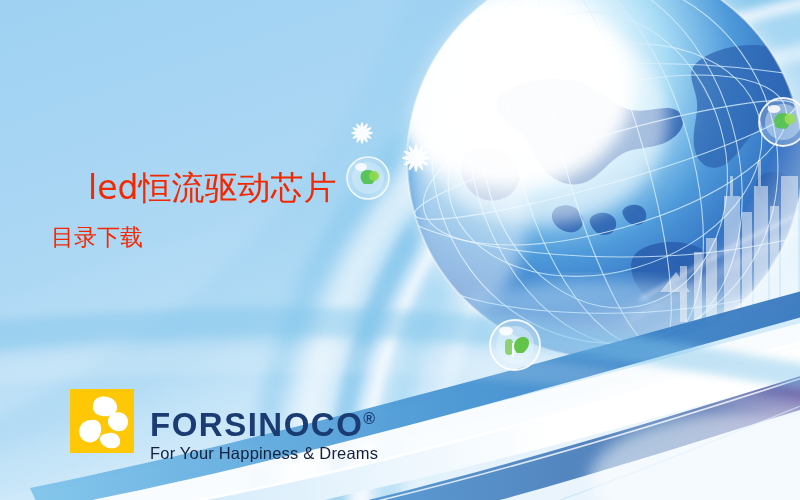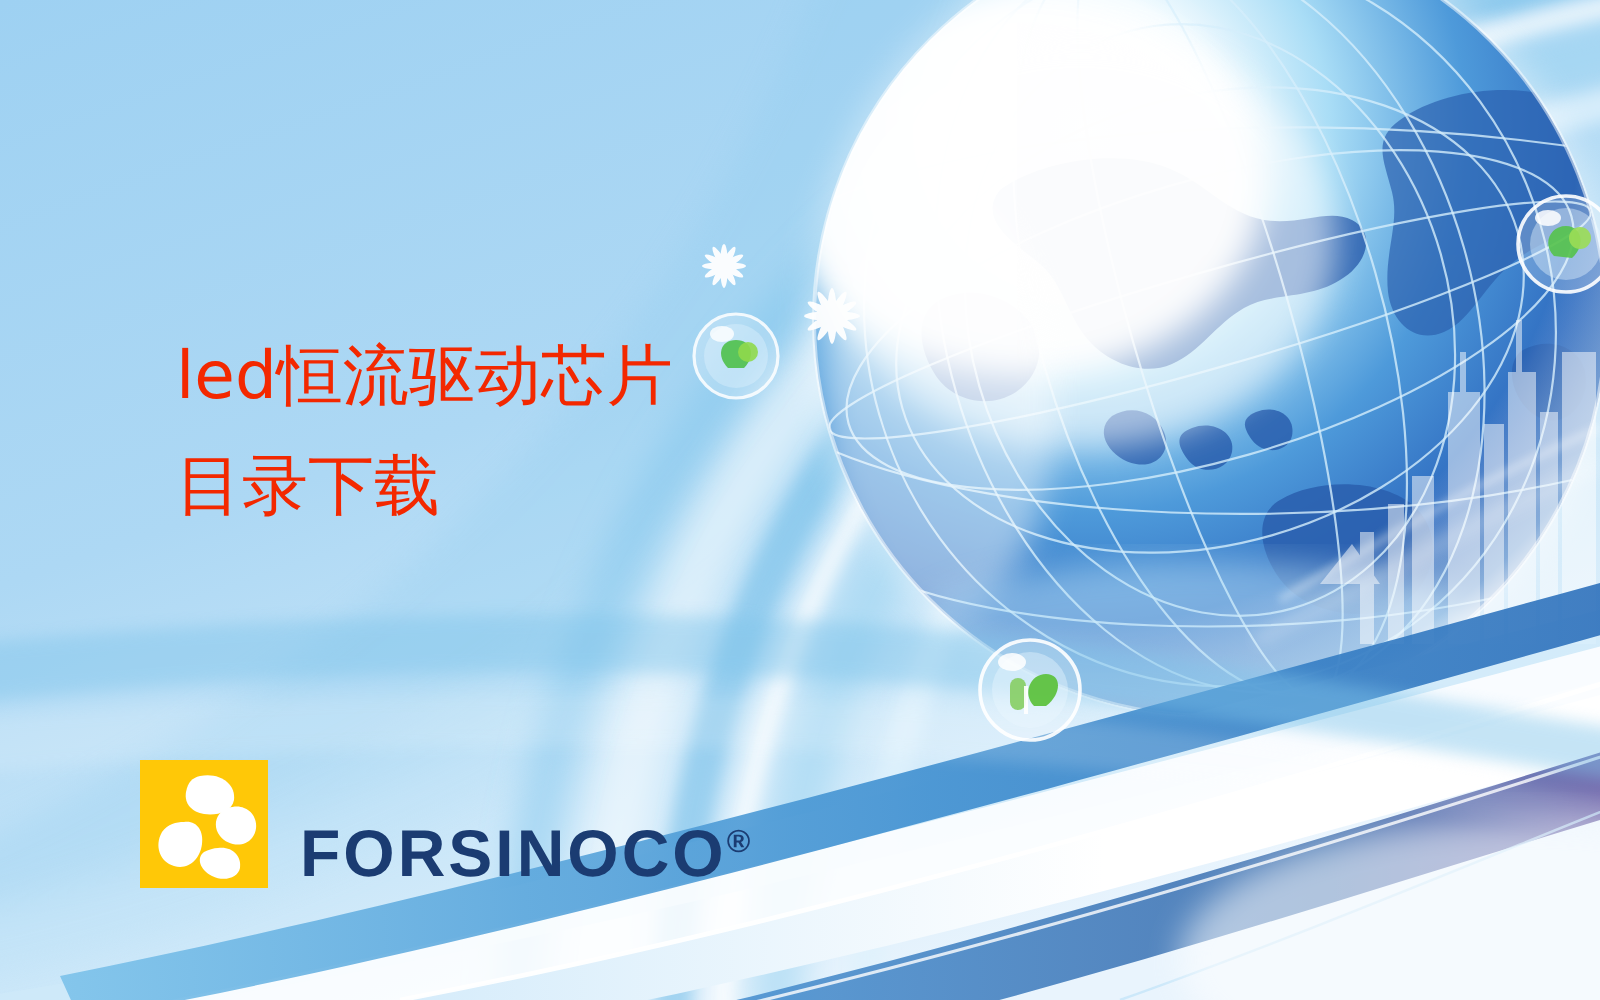--- a/index.html
+++ b/index.html
@@ -11,21 +11,21 @@
   .layer{position:absolute;inset:0;}
   svg.layer{display:block;}
   
   #headline{
     position:absolute;left:0;top:169px;width:430px;
     color:#f32800;line-height:1.18;
     font-family:"DejaVu Sans","Liberation Sans",sans-serif;
     z-index:40;pointer-events:none;
   }
   #headline .l1{font-size:33px;padding-left:88px;letter-spacing:0px;display:block;}
-  #headline .l2{font-size:33px;padding-left:88px;display:block;margin-top:16px;}
+  #headline .l2{font-size:23px;padding-left:51px;display:block;margin-top:16px;}
   
   #logo{position:absolute;left:70px;top:380px;display:flex;align-items:center;z-index:45;}
   #logo-mark{width:64px;height:64px;background:#ffc807;position:relative;flex:0 0 auto;}
   #logo-text{margin-left:16px;display:flex;flex-direction:column;justify-content:center;margin-top:28px;}
   #brand{
     font-size:33px;font-weight:bold;color:#1b3c72;letter-spacing:1.5px;
     line-height:1;font-family:"Liberation Sans",sans-serif;white-space:nowrap;
   }
   #brand .reg{font-size:16px;vertical-align:super;letter-spacing:0;}
   #tagline{
@@ -269,16 +269,17 @@
         <path d="M30,8 C40,6 48,12 47,20 C46,26 38,28 32,27 C26,26 22,22 23,16 C24,11 26,9 30,8 Z" fill="#ffffff"></path>
         <path d="M52,24 C58,26 60,34 56,39 C52,44 44,43 40,38 C36,33 38,26 44,24 C47,23 50,23 52,24 Z" fill="#ffffff"></path>
         <path d="M22,31 C28,30 32,35 31,42 C30,50 24,55 17,53 C10,51 7,43 11,36 C14,32 18,31 22,31 Z" fill="#ffffff"></path>
         <path d="M39,44 C46,43 51,48 50,54 C49,59 42,61 36,58 C30,55 28,49 32,46 C34,45 37,44 39,44 Z" fill="#ffffff"></path>
       </svg>
     </div>
     <div id="logo-text">
       <div id="brand">
         <span>FORSINOCO</span><span class="reg">®</span>
       </div>
+      <div id="tagline">For Your Happiness &amp; Dreams</div>
     </div>
   </div>
 
 </div>
 
 </body></html>

